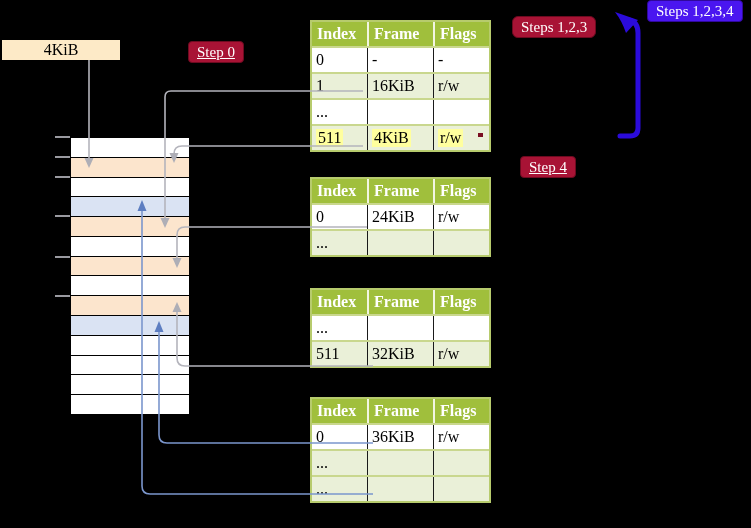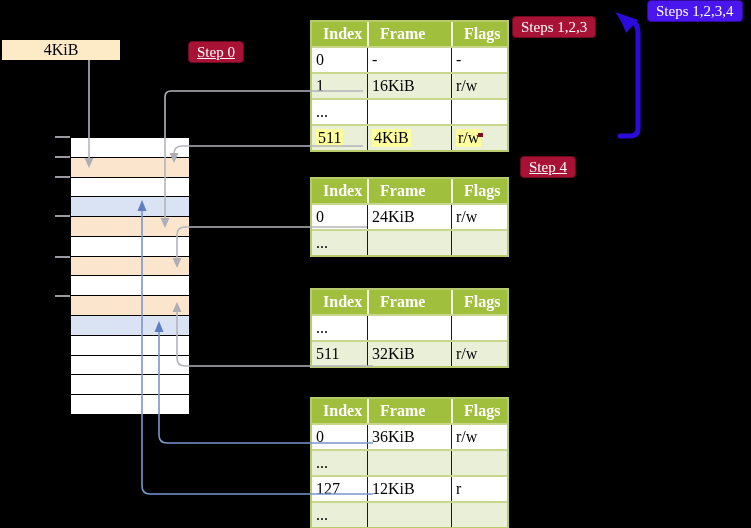--- a/index.html
+++ b/index.html
@@ -34,39 +34,39 @@
   .ptable {
     position:absolute; left:310px; border:2px solid #b7cb6d; background:#fff;
     box-sizing:content-box;
   }
   .prow { display:flex; height:24px; }
   .prow + .prow { border-top:2px solid #c9d78e; }
   .pcell {
     box-sizing:border-box; font-size:16px; color:#000;
     display:flex; align-items:center; padding:0 0 0 4px; overflow:hidden; white-space:nowrap;
   }
-  .c1 { width:55px; } .c2 { width:84px; } .c3 { width:56px; }
+  .c1 { width:55px; } .c2 { width:66px; } .c3 { width:56px; }
   .prow .c2, .prow .c3 { border-left:1px solid #1a1a1a; }
   .phead { background:#a0bf3c; }
-  .phead .pcell { color:#fff; font-weight:bold; padding-left:11px; }
+  .phead .pcell { color:#fff; font-weight:bold; padding-left:5px; }
   .phead .c2, .phead .c3 { border-left:2px solid #f2f5e2; }
   .shade { background:#eaf0d8; }
   .hl { background:#ffff9e; padding:0 2px; }
   
   .overlay { position:absolute; left:0; top:0; z-index:5; pointer-events:none; }
 </style>
 </head>
 <body>
 
 <div class="canvas">
 
   <div class="pagesize">4KiB</div>
 
   <div class="badge badge-red" style="left:188px; top:41px;text-decoration:underline;">Step 0</div>
-  <div class="badge badge-red" style="left:512px; top:16px;">Steps 1,2,3</div>
+  <div class="badge badge-red" style="left:512px; top:16px;border-radius:6px;">Steps 1,2,3</div>
   <div class="badge badge-blue" style="left:647px; top:0;">Steps 1,2,3,4</div>
   <div class="badge badge-red" style="left:520px; top:156px;text-decoration:underline;">Step 4</div>
 
   <div class="memcol">
     <div class="mrow f-white"></div>
     <div class="mrow f-orange"></div>
     <div class="mrow f-white"></div>
     <div class="mrow f-blue"></div>
     <div class="mrow f-orange"></div>
     <div class="mrow f-white"></div>
@@ -166,25 +166,20 @@
     <div class="prow">
       <div class="pcell c1">0</div>
       <div class="pcell c2">36KiB</div>
       <div class="pcell c3">r/w</div>
     </div>
     <div class="prow shade">
       <div class="pcell c1">...</div>
       <div class="pcell c2"></div>
       <div class="pcell c3"></div>
     </div>
-    <div class="prow">
-      <div class="pcell c1">127</div>
-      <div class="pcell c2">12KiB</div>
-      <div class="pcell c3">r</div>
-    </div>
     <div class="prow shade">
       <div class="pcell c1">...</div>
       <div class="pcell c2"></div>
       <div class="pcell c3"></div>
     </div>
   </div>
 
   <svg class="overlay" width="751" height="528" viewBox="0 0 751 528">
 
     <path d="M89,60 L89,159" stroke="#b4b4bc" stroke-width="1.6" fill="none"></path>

